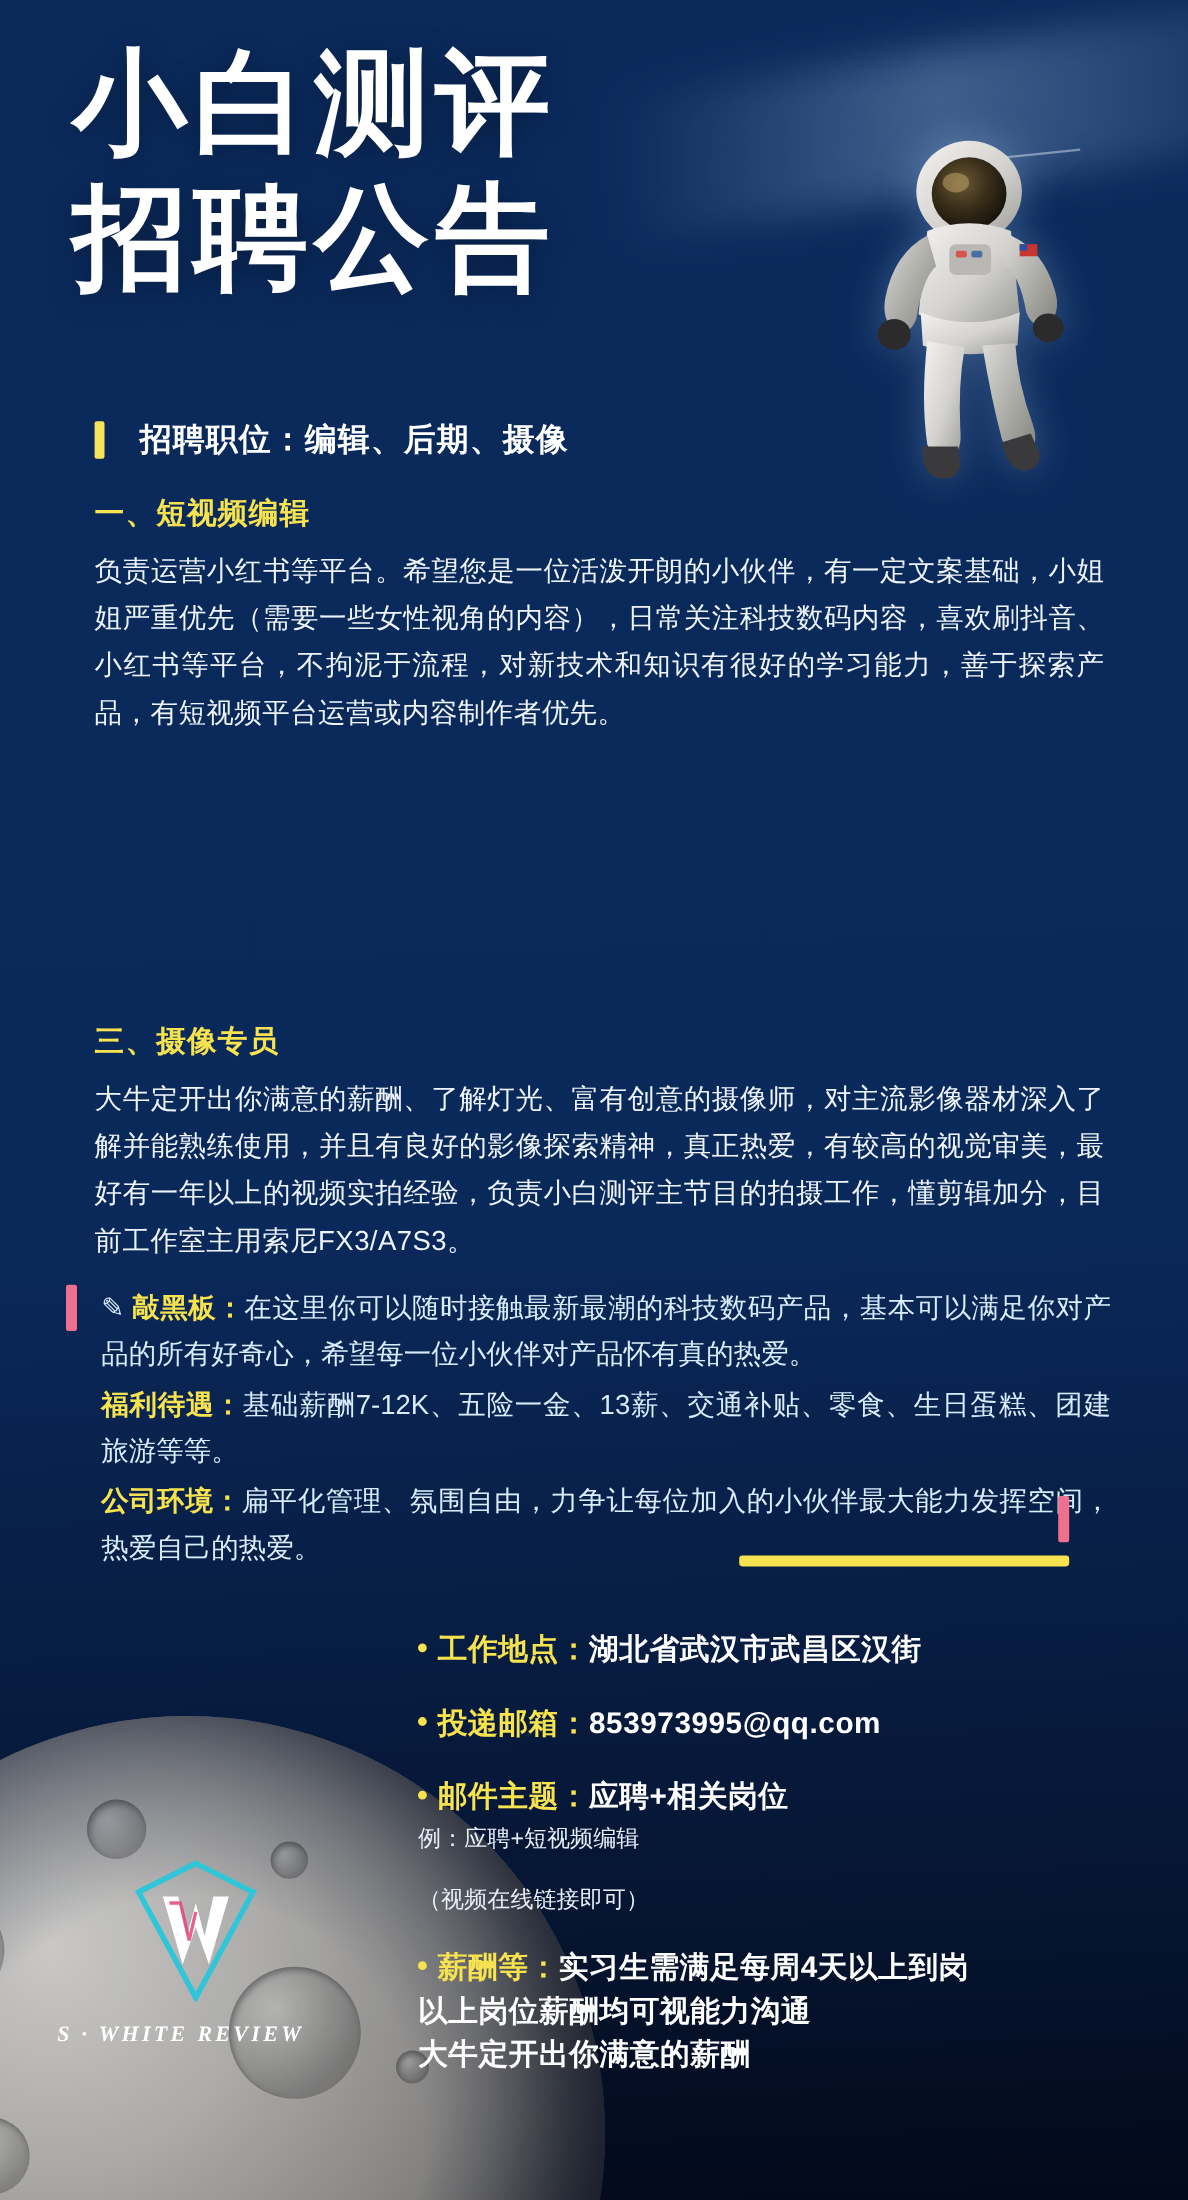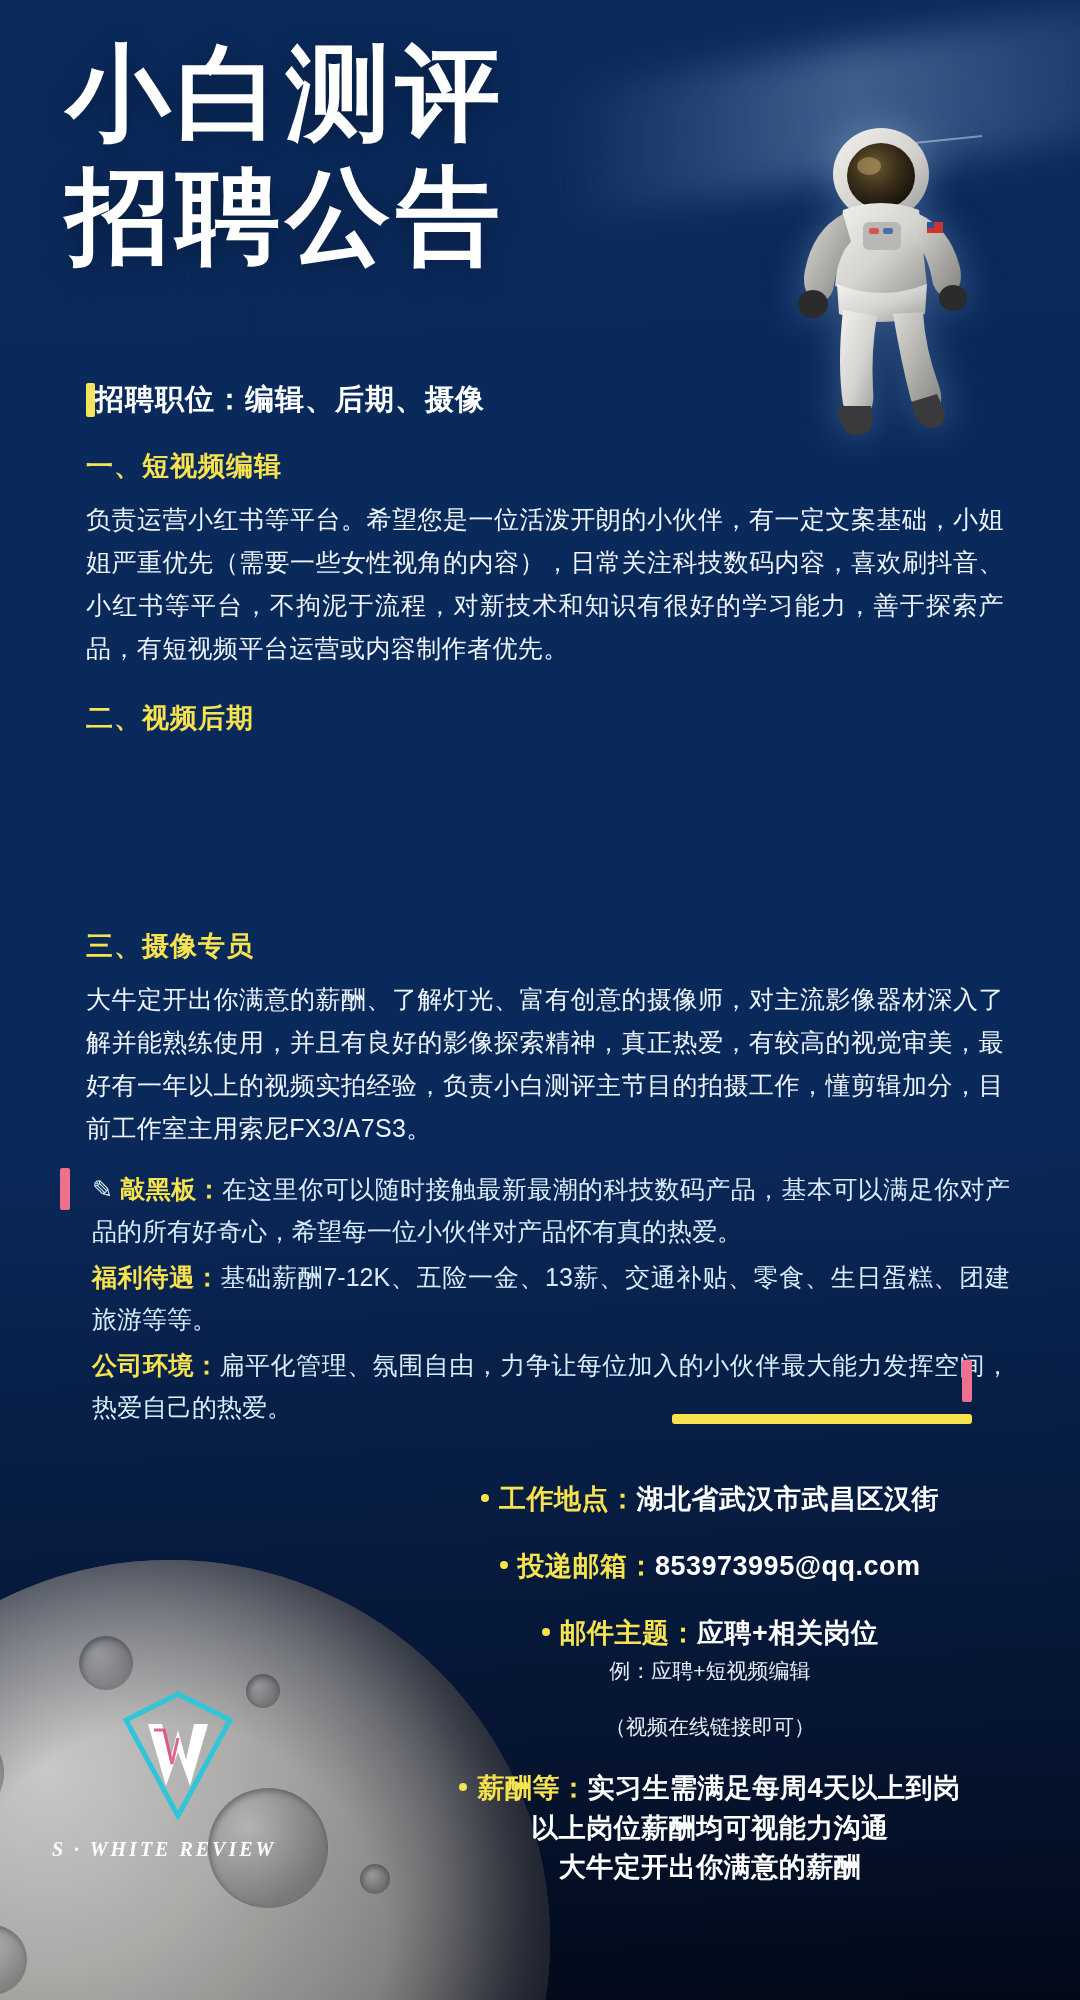--- a/index.html
+++ b/index.html
@@ -93,21 +93,21 @@
     text-shadow: 0 4px 26px rgba(0,0,0,0.35);
     font-family: "DejaVu Sans", "Liberation Sans", sans-serif;
   }
 
   .position-bar {
     position: absolute;
     left: 86px;
     top: 380px;
     display: flex;
     align-items: center;
-    gap: 0;
+    gap: 32px;
   }
   .position-bar .tick {
     width: 9px; height: 34px; background: #f5e45c; border-radius: 2px;
   }
   .position-bar .txt {
     font-size: 29px; color: #ffffff; font-weight: 700; letter-spacing: 1px;
   }
 
   .section { position: absolute; left: 86px; width: 918px; }
   .sec-head {
@@ -156,21 +156,21 @@
   
   .logo { position: absolute; left: 118px; top: 1690px; width: 120px; height: 130px; }
   .logo-text {
     position: absolute; left: 52px; top: 1838px;
     color: #ffffff; font-size: 20px; font-weight: 700; letter-spacing: 3px;
     font-style: italic;
     font-family: "Liberation Serif", serif;
   }
 
   
-  .info { position: absolute; right: 40px; top: 1480px; width: 660px; text-align: center; }
+  .info { position: absolute; right: 40px; top: 1480px; width: 660px; text-align: left; }
   .info-row { margin-bottom: 28px; }
   .info-line {
     font-size: 27px; font-weight: 700; color: #ffffff; line-height: 1.45;
     letter-spacing: 0.5px;
   }
   .info-key { color: #f7e24f; }
   .info-sub {
     font-size: 21px; color: #e6eef8; font-weight: 400; margin-top: 4px;
   }
   .dot {
@@ -257,21 +257,20 @@
     <span class="tick"></span>
     <span class="txt">招聘职位：编辑、后期、摄像</span>
   </div>
 
   <div class="section" id="sec1">
     <div class="sec-head">一、短视频编辑</div>
     <div class="sec-body">负责运营小红书等平台。希望您是一位活泼开朗的小伙伴，有一定文案基础，小姐姐严重优先（需要一些女性视角的内容），日常关注科技数码内容，喜欢刷抖音、小红书等平台，不拘泥于流程，对新技术和知识有很好的学习能力，善于探索产品，有短视频平台运营或内容制作者优先。</div>
   </div>
 
   <div class="section" id="sec2">
-    <div class="sec-head">二、视频后期</div>
   </div>
 
   <div class="section" id="sec3">
     <div class="sec-head">三、摄像专员</div>
     <div class="sec-body">大牛定开出你满意的薪酬、了解灯光、富有创意的摄像师，对主流影像器材深入了解并能熟练使用，并且有良好的影像探索精神，真正热爱，有较高的视觉审美，最好有一年以上的视频实拍经验，负责小白测评主节目的拍摄工作，懂剪辑加分，目前工作室主用索尼FX3/A7S3。</div>
   </div>
 
   <div class="hl-wrap">
     <span class="hl-corner-tl"></span>
     <span class="hl-corner-br"></span>

